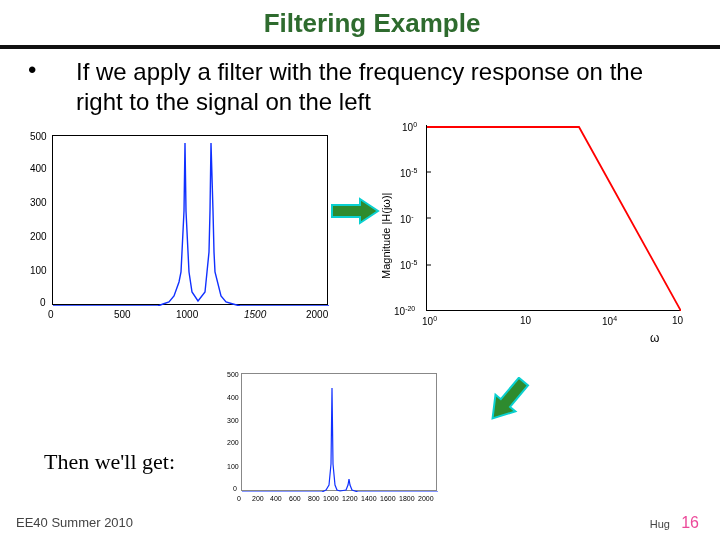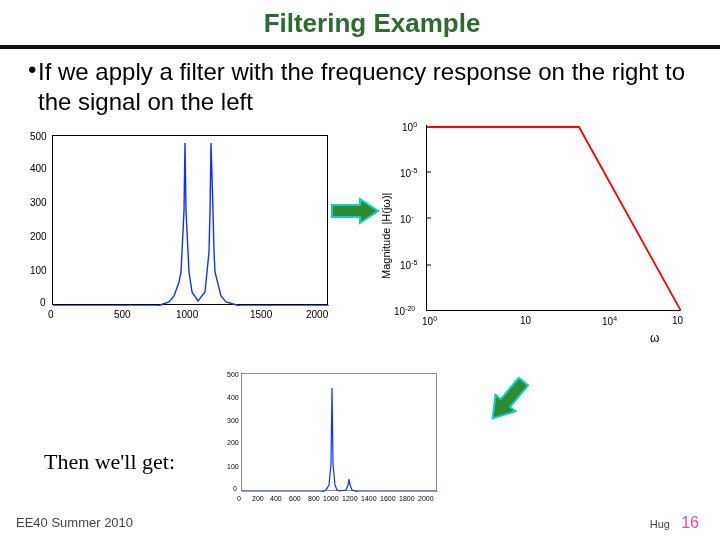--- a/index.html
+++ b/index.html
@@ -1,21 +1,21 @@
 <!DOCTYPE html>
 <html><head>
 <meta charset="utf-8">
 <style>
   * { box-sizing: border-box; margin: 0; padding: 0; }
   html, body { width: 720px; height: 540px; font-family: Arial, Helvetica, sans-serif; background: #fff; }
   .slide { width: 720px; height: 540px; position: relative; background: #fff; overflow: hidden; }
   .title-wrap { text-align: center; padding-top: 8px; }
   .title { font-size: 26px; font-weight: bold; color: #2e6b2e; display: inline-block; margin-left: 24px; }
   .hr { height: 4px; background: #111; margin: 6px 0 6px 0; }
-  .bullet { font-size: 24px; color: #000; padding: 2px 30px 0 38px; position: relative; line-height: 1.25; }
+  .bullet { font-size: 24px; color: #000; padding: 2px 30px 0 76px; position: relative; line-height: 1.25; }
   .bullet::before { content: "•"; position: absolute; left: 28px; top: 0; font-size: 24px; }
   .chart-area { position: relative; width: 100%; height: 260px; }
   .chart { position: absolute; background: #fff; border: 0; }
   .chart-left { left: 18px; top: 10px; width: 320px; height: 200px; }
   .chart-right { left: 370px; top: 2px; width: 330px; height: 230px; }
   .chart-small { left: 215px; top: -10px; width: 230px; height: 150px; }
   .axis-box { position: absolute; border-left: 1px solid #000; border-bottom: 1px solid #000; }
   .tick { position: absolute; font-size: 10px; color: #000; }
   .tick-sup { position: absolute; font-size: 10px; color: #000; }
   .sup { font-size: 7px; vertical-align: super; }
@@ -44,21 +44,21 @@
 
     <div class="chart chart-left">
       <div class="axis-box" style="left:34px; top:8px; width:276px; height:170px; border-top:1px solid #000; border-right:1px solid #000;">
         <svg width="276" height="170" viewBox="0 0 276 170">
           <polyline fill="none" stroke="#1030ff" stroke-width="1.4" points="0,170 105,170 110,168 116,166 121,160 126,146 128,136 129,116 131,75 132,7 133,75 135,116 136,136 139,156 145,165 152,156 154,136 156,116 157,75 158,7 160,75 161,116 162,136 168,160 173,166 180,168 187,170 276,170"></polyline>
         </svg>
       </div>
       <span class="tick" style="left:30px; top:182px;">0</span>
       <span class="tick" style="left:96px; top:182px;">500</span>
       <span class="tick" style="left:158px; top:182px;">1000</span>
-      <span class="tick" style="left:232px; top:182px;">1500</span>
+      <span class="tick" style="left:226px; top:182px;font-style:italic;">1500</span>
       <span class="tick" style="left:288px; top:182px;">2000</span>
       <span class="tick" style="left:22px; top:170px;">0</span>
       <span class="tick" style="left:12px; top:138px;">100</span>
       <span class="tick" style="left:12px; top:104px;">200</span>
       <span class="tick" style="left:12px; top:70px;">300</span>
       <span class="tick" style="left:12px; top:36px;">400</span>
       <span class="tick" style="left:12px; top:4px;">500</span>
     </div>
 
     <div class="chart chart-right">

